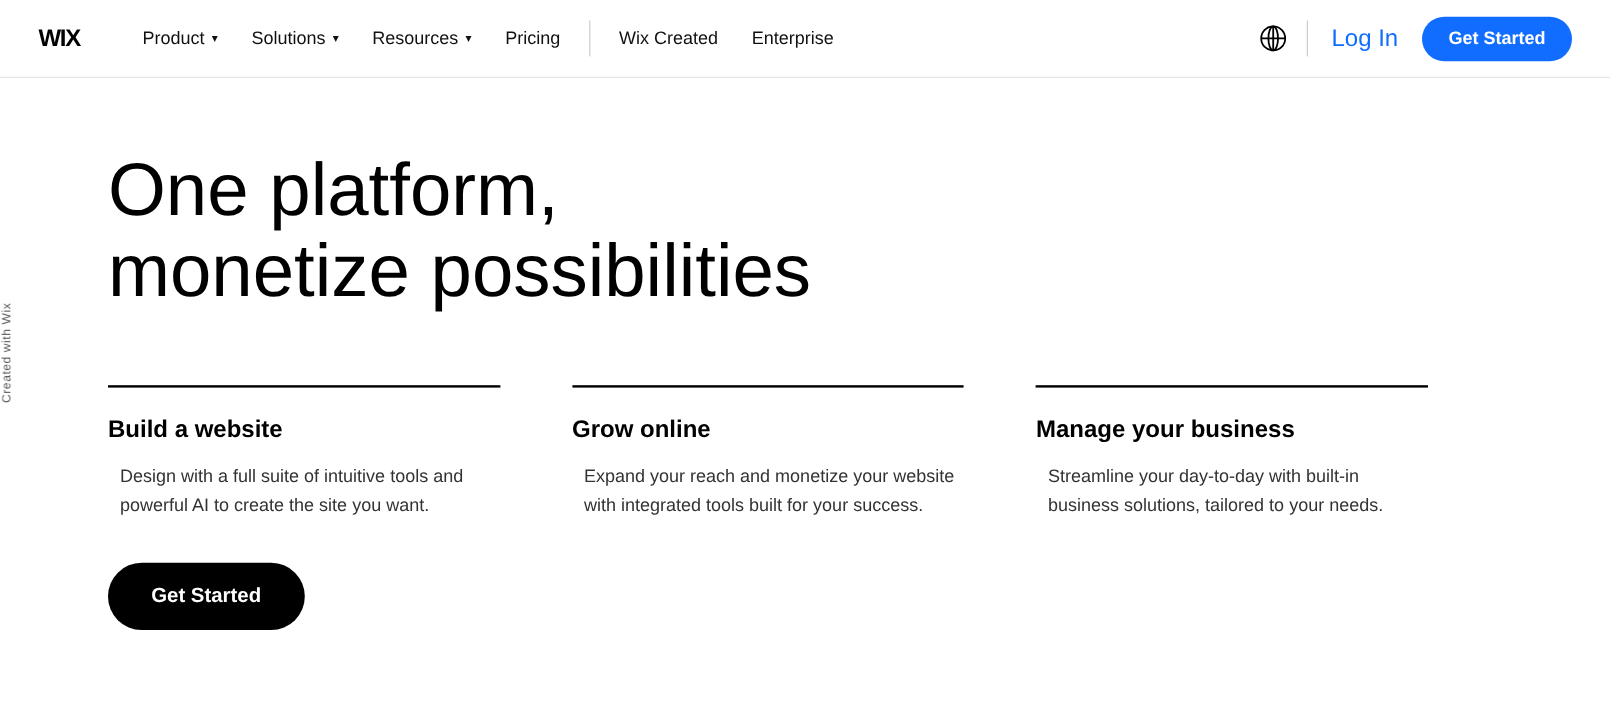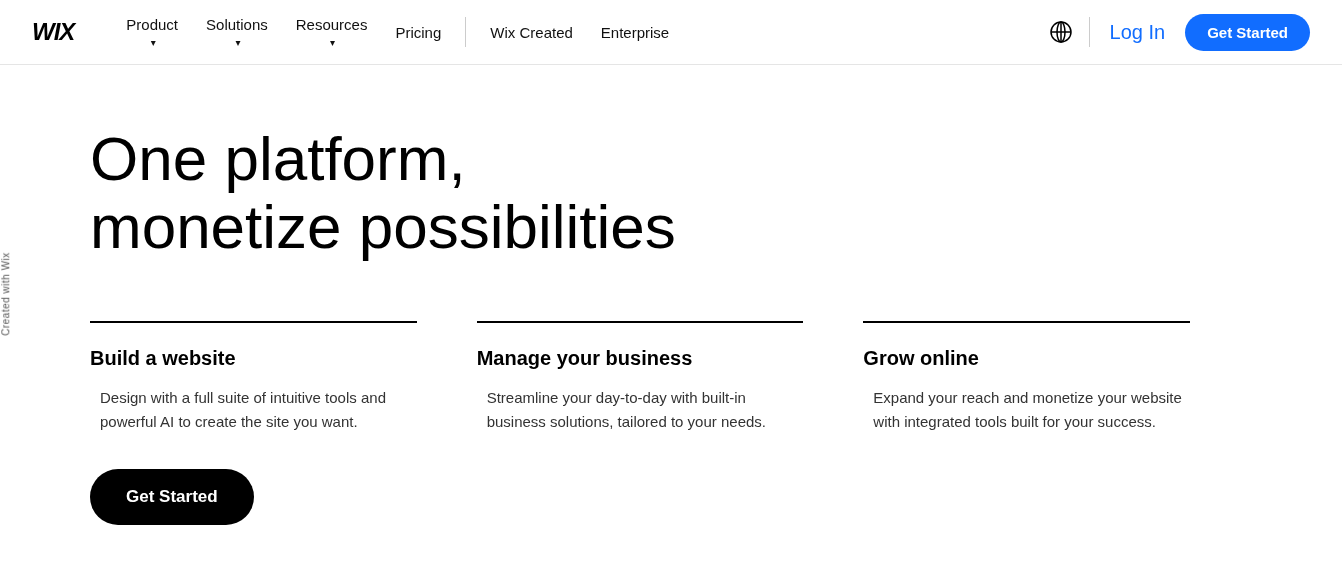--- a/index.html
+++ b/index.html
@@ -21,47 +21,45 @@
     nav {
       display: flex;
       align-items: center;
       padding: 0 32px;
       height: 65px;
       border-bottom: 1px solid #e5e5e5;
       position: relative;
     }
 
     .nav-logo {
-      font-size: 24px;
+      font-size: 20px;
       font-weight: 900;
       letter-spacing: -1px;
       color: #000;
       margin-right: 40px;
       cursor: pointer;
-      font-style: italic;
     }
 
     .nav-links {
       display: flex;
       align-items: center;
       gap: 4px;
       flex: 1;
     }
 
     .nav-item {
       display: flex;
       align-items: center;
       gap: 4px;
       padding: 8px 12px;
       font-size: 15px;
       color: #111;
       cursor: pointer;
       border-radius: 6px;
       text-decoration: none;
-      flex-direction: column;
     }
 
     .nav-item .chevron {
       font-size: 10px;
       margin-left: 2px;
     }
 
     .nav-divider {
       width: 1px;
       height: 30px;
@@ -234,24 +232,24 @@
       <div class="card-divider"></div>
       <div class="card-title">Build a website</div>
       <div class="card-desc">Design with a full suite of intuitive tools and powerful AI to create the site you want.</div>
       <div>
         <button class="hero-cta">Get Started</button>
       </div>
     </div>
 
     <div class="card">
       <div class="card-divider"></div>
+      <div class="card-title">Grow online</div>
+      <div class="card-desc">Expand your reach and monetize your website with integrated tools built for your success.</div>
+    </div>
+
+    <div class="card">
+      <div class="card-divider"></div>
       <div class="card-title">Manage your business</div>
       <div class="card-desc">Streamline your day-to-day with built-in business solutions, tailored to your needs.</div>
     </div>
 
-    <div class="card">
-      <div class="card-divider"></div>
-      <div class="card-title">Grow online</div>
-      <div class="card-desc">Expand your reach and monetize your website with integrated tools built for your success.</div>
-    </div>
-
   </div>
 </div>
 
 </body></html>

